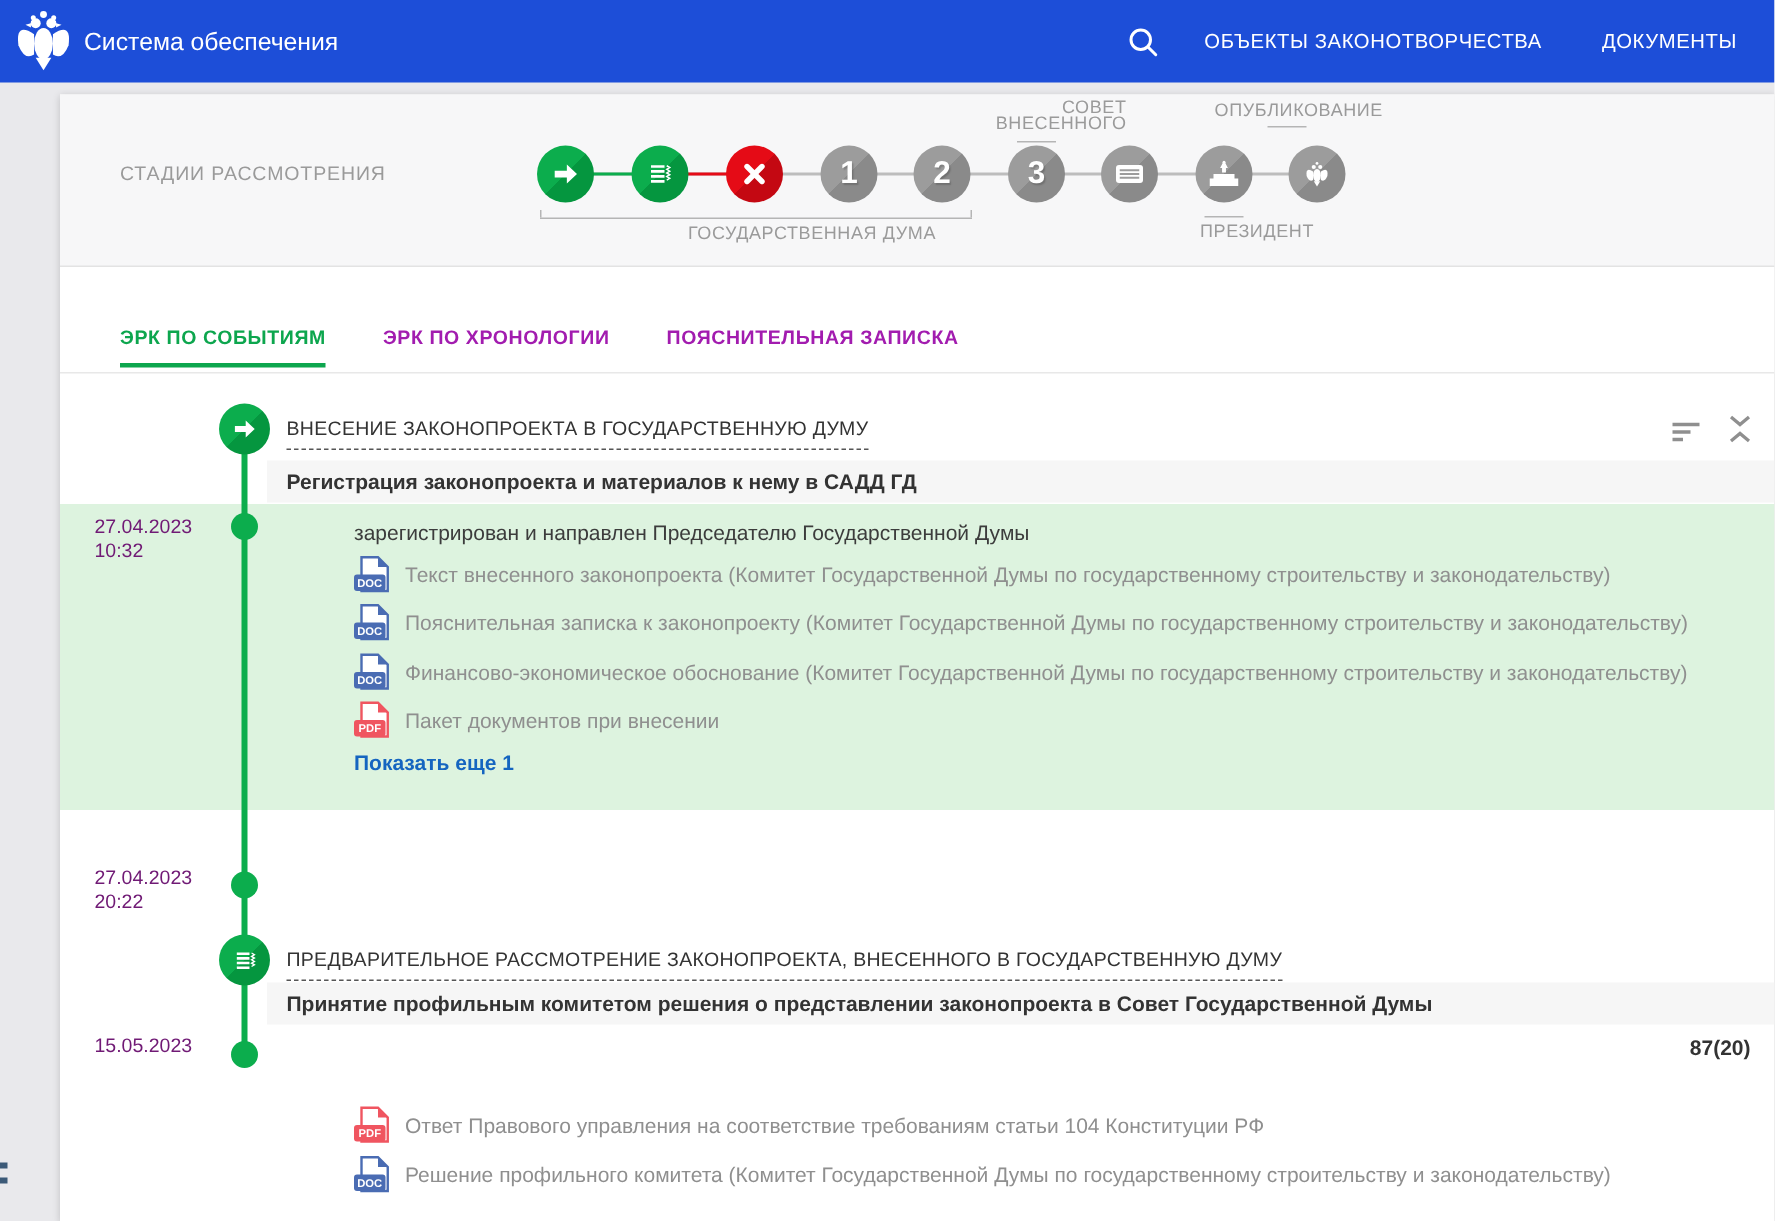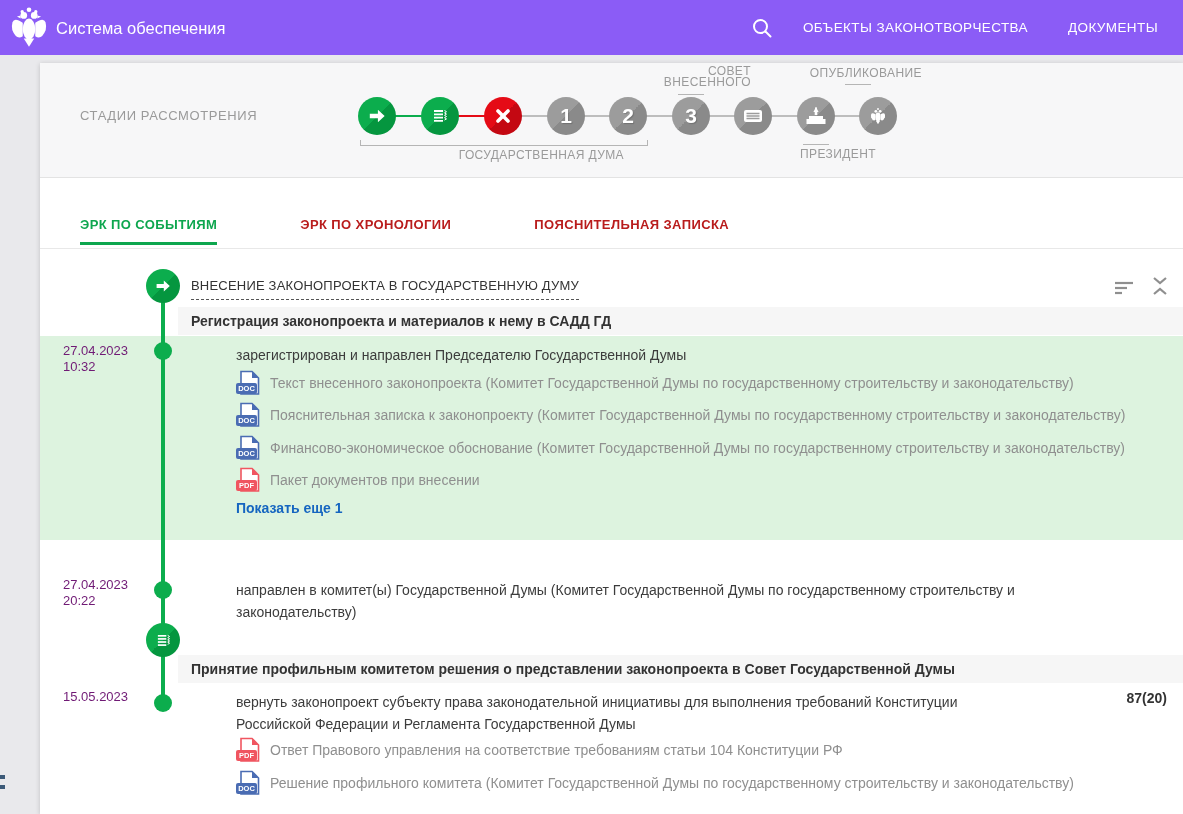--- a/index.html
+++ b/index.html
@@ -1,20 +1,20 @@
 <!DOCTYPE html>
 <html><head>
 <meta charset="utf-8">
 <style>
   * { margin:0; padding:0; box-sizing:border-box; }
   html,body { width:1183px; height:814px; overflow:hidden; }
   body { font-family:"Liberation Sans","DejaVu Sans",sans-serif; background:#e9e9ec; position:relative; }
 
   
-  .header { position:absolute; left:0; top:0; width:1183px; height:55px; background:#8b5cf6; display:flex; align-items:center; z-index:10; }
+  .header { position:absolute; left:0; top:0; width:1183px; height:55px; background:#1d4ed8; display:flex; align-items:center; z-index:10; }
   .logo { margin-left:8px; width:42px; height:46px; flex:0 0 auto; }
   .app-title { margin-left:6px; color:#fff; font-size:16.5px; line-height:20px; font-weight:400; }
   .header-spacer { flex:1; }
   .search-btn { width:22px; height:22px; margin-right:30px; cursor:pointer; }
   .nav-link { color:#fff; font-size:13.5px; letter-spacing:.4px; font-weight:500; margin-right:40px; cursor:pointer; white-space:nowrap; }
   .nav-link:last-child { margin-right:25px; }
 
   
   .card { position:absolute; left:40px; top:63px; width:1143px; height:751px; background:#fff; box-shadow:0 1px 5px rgba(0,0,0,.18); }
 
@@ -30,22 +30,22 @@
   .stage-circle.rejected { background:linear-gradient(135deg,#e50b16 50%,#c40812 50%); }
   .stage-circle.pending { background:linear-gradient(135deg,#9c9c9c 50%,#8a8a8a 50%); }
   .stage-num { color:#fff; font-size:21px; font-weight:bold; text-shadow:1px 1px 1px rgba(0,0,0,.18); }
   .grp-label { position:absolute; font-size:12px; color:#9a9a9a; letter-spacing:.4px; text-align:right; line-height:11px; }
   .grp-line { position:absolute; height:1px; background:#b5b5b5; }
   .bracket { position:absolute; left:320px; top:82px; width:288px; height:1px; background:#b5b5b5; }
   .bracket::before,.bracket::after { content:""; position:absolute; top:-5px; width:1px; height:5px; background:#b5b5b5; }
   .bracket::before { left:0; } .bracket::after { right:0; }
 
   
-  .tabs { position:absolute; left:0; top:115px; width:1143px; height:71px; border-bottom:1px solid #e8e8e8; display:flex; align-items:flex-end; padding-left:40px; background:#fff;gap:45px; }
-  .tab { font-size:13px; font-weight:bold; letter-spacing:.4px; color:#b91c1c; margin-right:38px; padding-bottom:16px; position:relative; cursor:pointer; white-space:nowrap; }
+  .tabs { position:absolute; left:0; top:115px; width:1143px; height:71px; border-bottom:1px solid #e8e8e8; display:flex; align-items:flex-end; padding-left:40px; background:#fff; }
+  .tab { font-size:13px; font-weight:bold; letter-spacing:.4px; color:#a21caf; margin-right:38px; padding-bottom:16px; position:relative; cursor:pointer; white-space:nowrap; }
   .tab.active { color:#0da64e; }
   .tab.active::after { content:""; position:absolute; left:0; right:0; bottom:3px; height:3px; background:#0da64e; }
 
   
   .hl-green { position:absolute; left:0; top:273px; width:1143px; height:204px; background:#ddf3df; }
   .tl-line { position:absolute; left:121px; top:223px; width:4px; height:417px; background:#0cad4d; z-index:2; }
   .ev-circle { position:absolute; left:106px; width:34px; height:34px; border-radius:50%; background:linear-gradient(135deg,#0cad4d 50%,#05963f 50%); display:flex; align-items:center; justify-content:center; z-index:3; }
   .tl-dot { position:absolute; left:114px; width:18px; height:18px; border-radius:50%; background:#0cad4d; z-index:3; }
   .ev-title { position:absolute; left:151px; font-size:13px; font-weight:normal; color:#333; letter-spacing:.2px; border-bottom:1px dashed #555; padding-bottom:6px; cursor:pointer; z-index:2; white-space:nowrap; }
   .sub-strip { position:absolute; left:138px; width:1005px; height:28px; background:#f6f6f6; display:flex; align-items:center; z-index:1; }
@@ -263,43 +263,42 @@
     <span class="lbl">Пакет документов при внесении</span>
   </div>
   <div class="more-link" style="top:437px">Показать еще 1</div>
 
 
   <div class="date" style="top:514px">
     <div>27.04.2023</div>
     <div>20:22</div>
   </div>
   <div class="tl-dot" style="top:518px"></div>
-  <div class="action" style="top:516px">направлен в комитет(ы) Государственной Думы (Комитет Государственной Думы по государственному строительству и законодательству)</div>
 
   <div class="ev-circle" style="top:560px">
     <svg width="15" height="15" viewBox="0 0 16 16">
         <g stroke="#fff" stroke-width="1.8">
           <line x1="2" y1="3" x2="11" y2="3"></line>
           <line x1="2" y1="6.3" x2="11" y2="6.3"></line>
           <line x1="2" y1="9.6" x2="11" y2="9.6"></line>
           <line x1="2" y1="12.9" x2="11" y2="12.9"></line>
         </g>
         <path d="M12.5 2.5 l2 1.2 -2 1.2 2 1.2 -2 1.2 2 1.2 -2 1.2 2 1.2 -2 1.2" fill="none" stroke="#fff" stroke-width="1"></path>
       </svg>
   </div>
+  <div class="ev-title" style="top:569px">ПРЕДВАРИТЕЛЬНОЕ РАССМОТРЕНИЕ ЗАКОНОПРОЕКТА, ВНЕСЕННОГО В ГОСУДАРСТВЕННУЮ ДУМУ</div>
 
   <div class="sub-strip" style="top:592px">
     <span>Принятие профильным комитетом решения о представлении законопроекта в Совет Государственной Думы</span>
   </div>
 
   <div class="date" style="top:626px">
     <div>15.05.2023</div>
   </div>
   <div class="tl-dot" style="top:631px"></div>
-  <div class="action" style="top:628px">вернуть законопроект субъекту права законодательной инициативы для выполнения требований Конституции Российской Федерации и Регламента Государственной Думы</div>
   <div class="badge" style="top:627px">87(20)</div>
 
   <div class="doc-row" style="top:674px">
     <svg width="25" height="26" viewBox="0 0 25 26">
         <path d="M5 1.5 h11 l6.5 6.5 v16 h-17.5 z" fill="#fff" stroke="#f05560" stroke-width="1.6"></path>
         <path d="M16 1.5 l6.5 6.5 h-6.5 z" fill="#f05560"></path>
         <rect x="0" y="13" width="21" height="11" rx="2" fill="#f05560"></rect>
         <text x="10.5" y="21.3" text-anchor="middle" font-size="7.5" font-weight="bold" fill="#fff">PDF</text>
       </svg>
     <span class="lbl">Ответ Правового управления на соответствие требованиям статьи 104 Конституции РФ</span>

